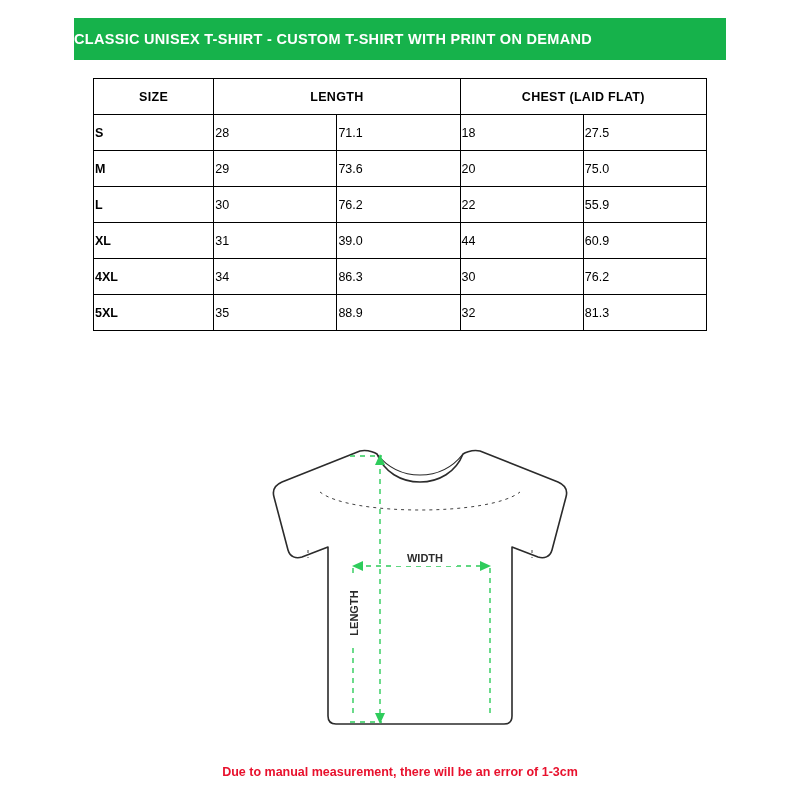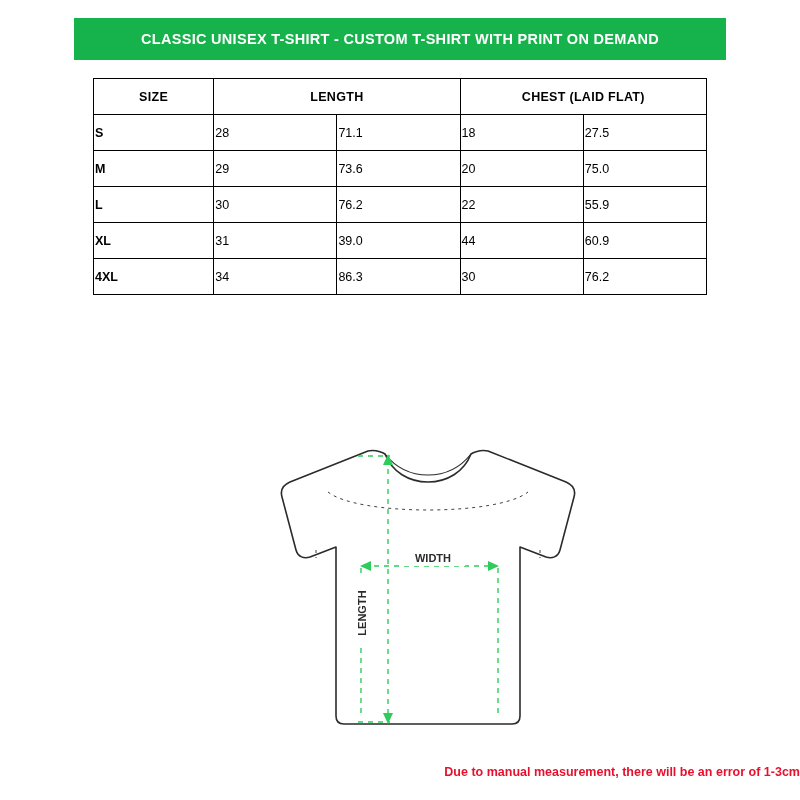--- a/index.html
+++ b/index.html
@@ -23,21 +23,20 @@
   .banner {
     position: absolute;
     left: 74px;
     top: 18px;
     width: 652px;
     height: 42px;
     background: #1db954;
     background: #16b24b;
     display: flex;
     align-items: center;
-    justify-content: center;
   }
   .banner-title {
     color: #ffffff;
     font-size: 14.5px;
     font-weight: bold;
     letter-spacing: 0.3px;
     text-align: center;
     white-space: nowrap;
   }
 
@@ -68,34 +67,34 @@
   }
   table.size-table td.size-cell {
     font-weight: bold;
   }
   .col-size { width: 120px; }
   .col-num  { width: 123px; }
 
   
   .illus {
     position: absolute;
-    left: 12px;
+    left: 4px;
     top: 418px;
     width: 720px;
     height: 330px;
     padding-left: 16px;
   }
 
   
   .note {
     position: absolute;
     left: 0;
     top: 765px;
     width: 800px;
-    text-align: right;
+    text-align: center;
     color: #e8112d;
     font-size: 12.5px;
     font-weight: bold;
   }
 </style>
 </head>
 <body>
 
 <div class="page">
 
@@ -147,20 +146,27 @@
           <td>39.0</td>
           <td>44</td>
           <td>60.9</td>
         </tr>
         <tr>
           <td class="size-cell">4XL</td>
           <td>34</td>
           <td>86.3</td>
           <td>30</td>
           <td>76.2</td>
+        </tr>
+        <tr>
+          <td class="size-cell">5XL</td>
+          <td>35</td>
+          <td>88.9</td>
+          <td>32</td>
+          <td>81.3</td>
         </tr>
       </tbody>
     </table>
   </div>
 
   <div class="illus">
     <svg width="800" height="330" viewBox="0 0 800 330" xmlns="http://www.w3.org/2000/svg">
 
       <g fill="#ffffff" stroke="#2b2b2b" stroke-width="1.6" stroke-linejoin="round">
         <path d="M357,36

